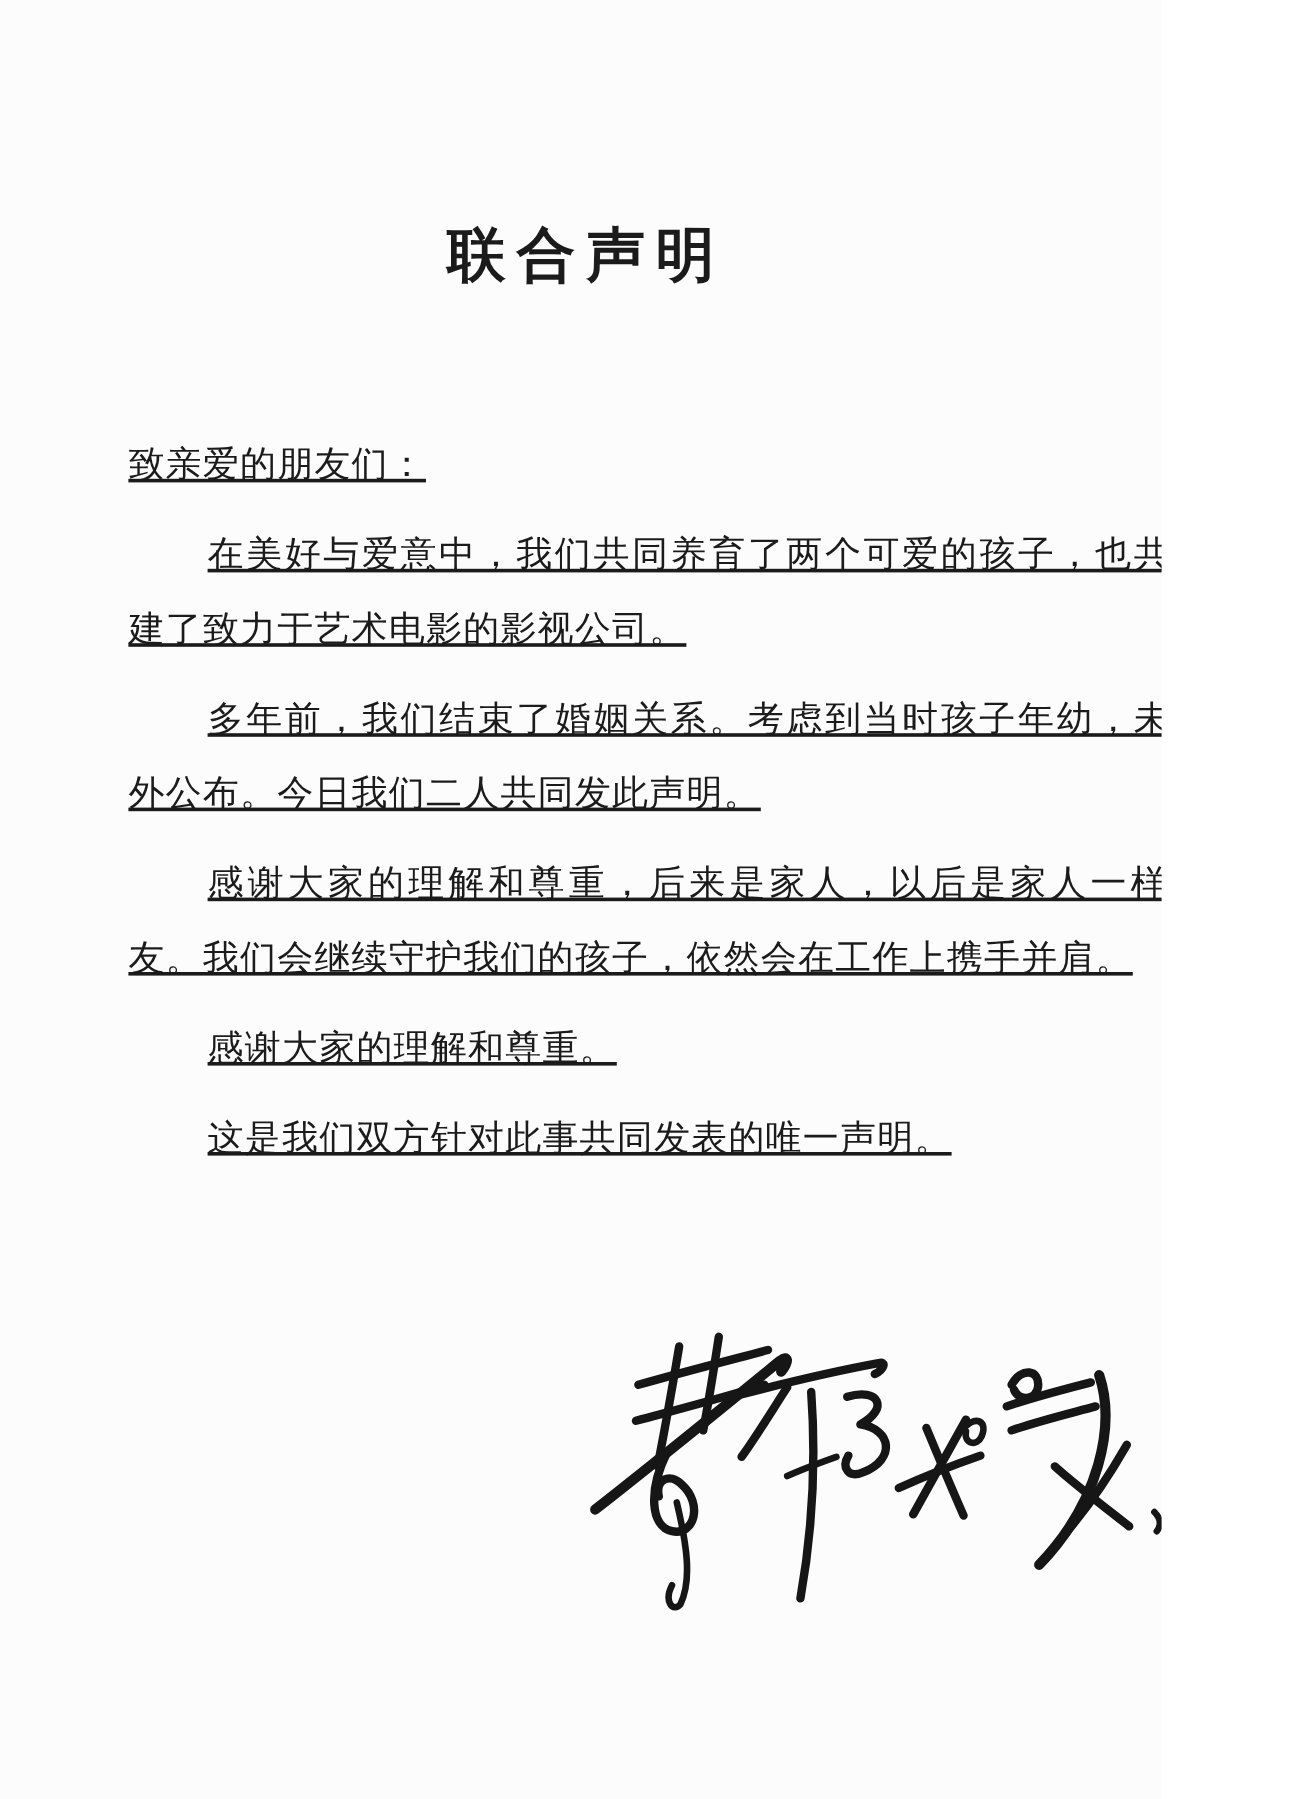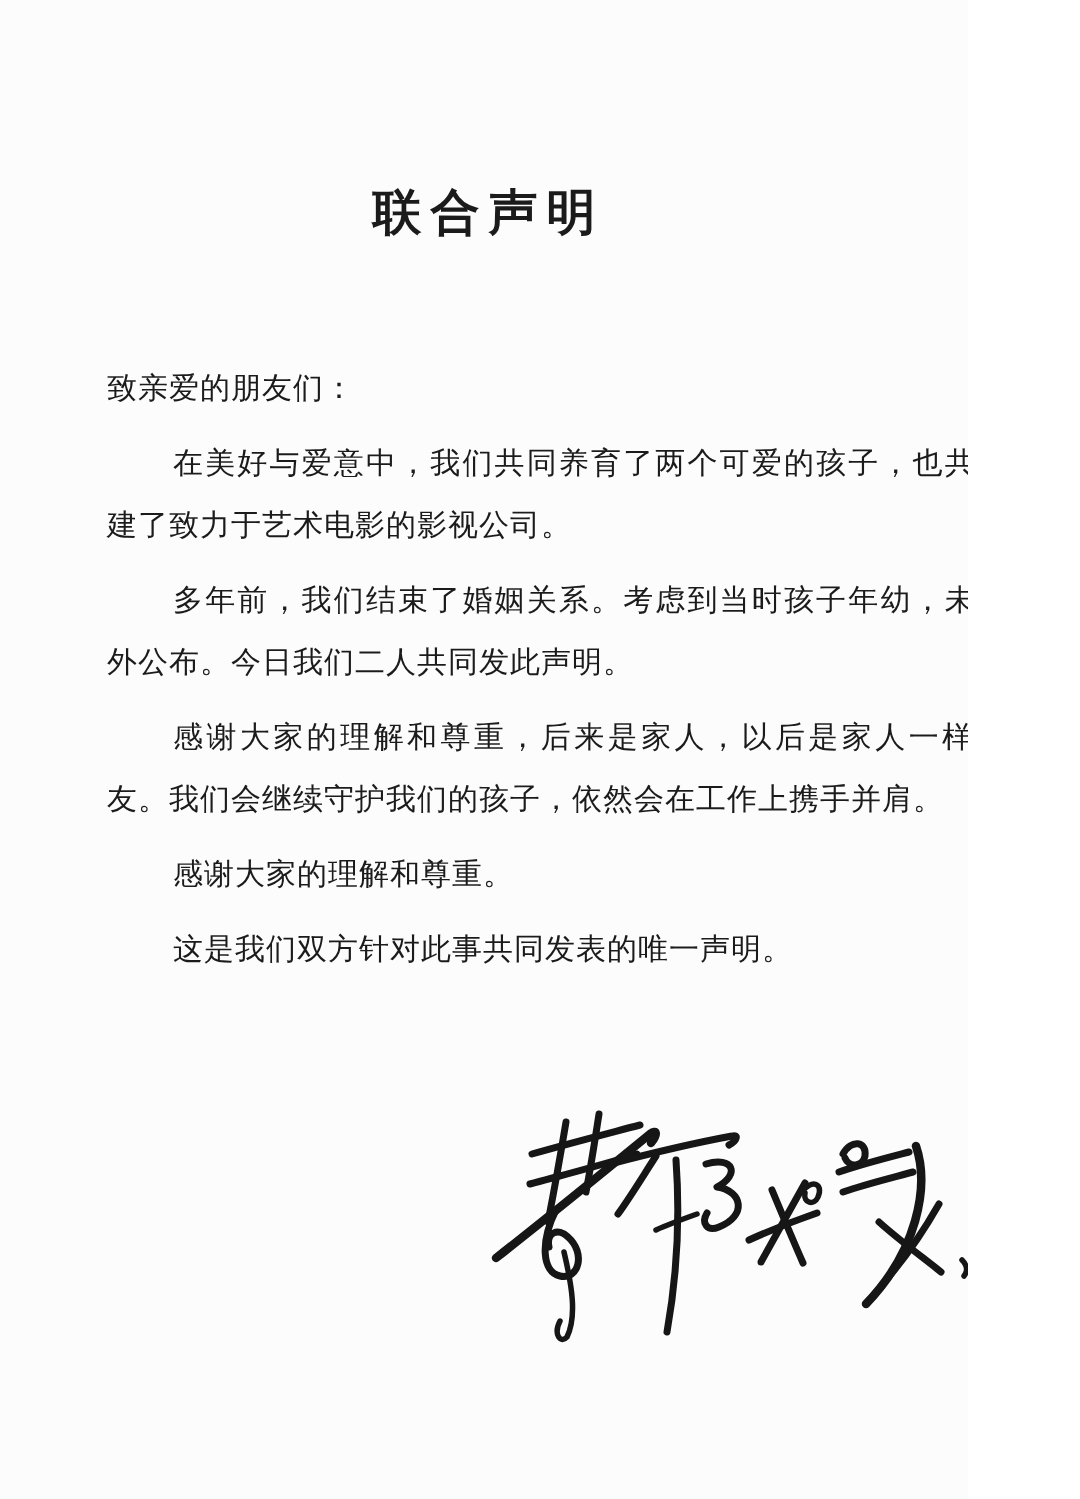--- a/index.html
+++ b/index.html
@@ -28,21 +28,21 @@
     position: absolute;
     left: 107px;
     top: 357px;
     width: 933px;
     font-size: 30px;
     line-height: 62px;
     letter-spacing: 1px;
     text-align: justify;
     text-align-last: left;
   }
-  .body-text p { margin: 0; }
+  .body-text p { margin: 0; text-decoration: underline; }
   .body-text p.para {
     text-indent: 2.2em;
     margin-top: 13px;
   }
   .signatures {
     position: absolute;
     left: 470px;
     top: 1090px;
     width: 540px;
     height: 260px;

